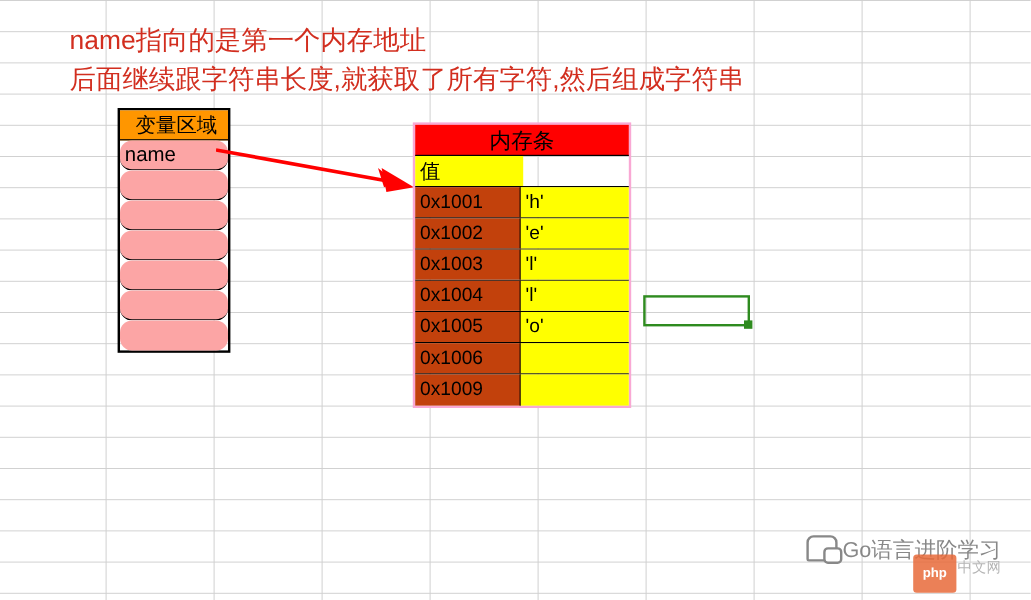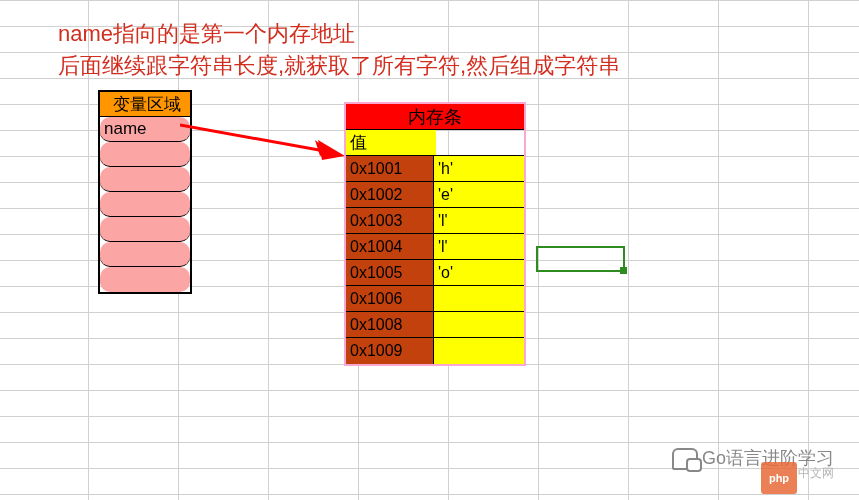--- a/index.html
+++ b/index.html
@@ -78,21 +78,21 @@
     position: absolute;
     right: -4px; bottom: -4px;
     width: 7px; height: 7px;
     background: #2e8b1f;
   }
 
   
   .watermark {
     position: absolute;
     bottom: 30px; right: 25px;
-    display: flex; align-items: flex-end;
+    display: flex; align-items: flex-start;
     color: #888; font-size: 18px;
     gap: 4px;
   }
   .wechat-ico {
     width: 26px; height: 22px;
     border: 2px solid #888; border-radius: 6px 6px 6px 2px;
     position: relative;
   }
   .wechat-ico::before {
     content: ""; position: absolute;
@@ -172,24 +172,20 @@
     </div>
   <div class="memrow">
       <div class="c1">0x1005</div>
       <div class="c2">'o'</div>
     </div>
   <div class="memrow">
       <div class="c1">0x1006</div>
       <div class="c2"></div>
     </div>
   <div class="memrow">
-      <div class="c1">0x1008</div>
-      <div class="c2"></div>
-    </div>
-  <div class="memrow">
       <div class="c1">0x1009</div>
       <div class="c2"></div>
     </div>
 </div>
 
 <div class="selcell"></div>
 
 <div class="watermark">
   <div class="wechat-ico"></div>
   <span>Go语言进阶学习</span>

